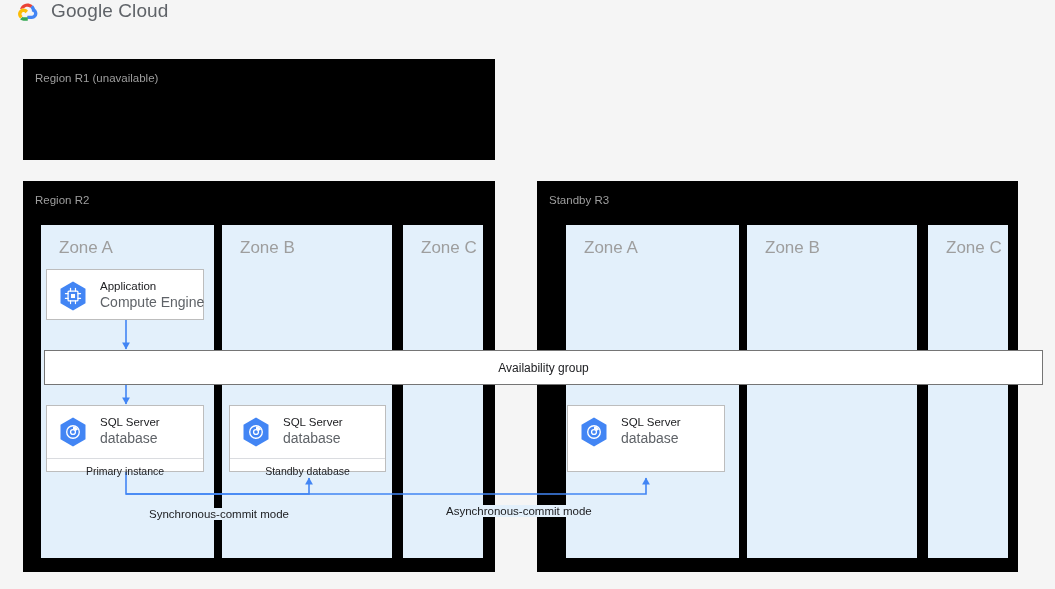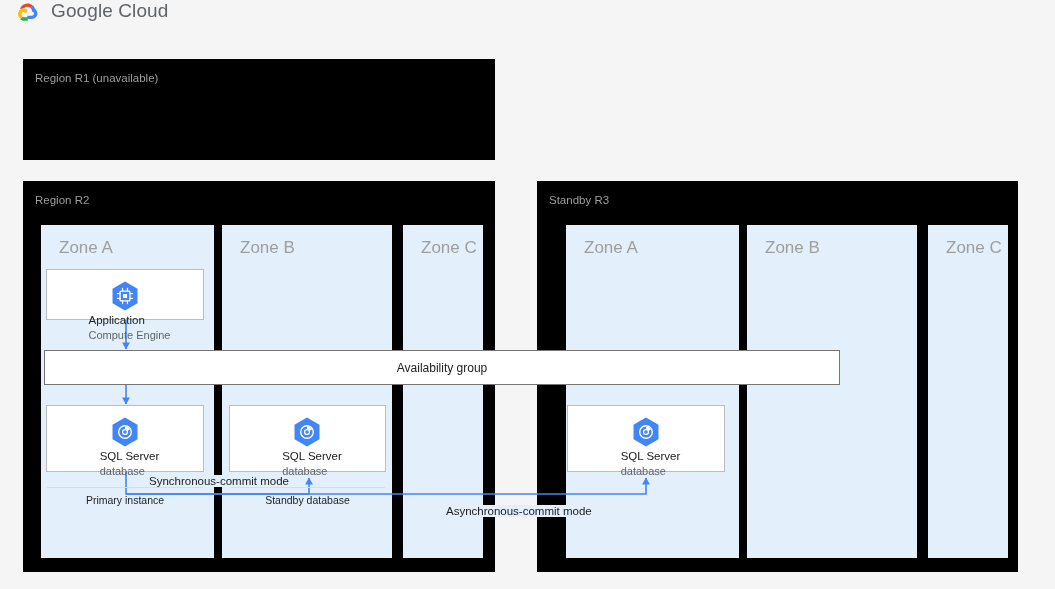--- a/index.html
+++ b/index.html
@@ -81,41 +81,40 @@
 
   
   .card {
     position: absolute;
     background: #ffffff;
     border: 1px solid #bdbdbd;
     box-sizing: border-box;
   }
   .card-main {
     display: flex;
-    align-items: center;
+    align-items: flex-start;
     padding: 9px 10px 9px 9px;
     box-sizing: border-box;
-    flex-direction: column;
   }
   .card-icon {
     width: 34px; height: 34px;
     flex: 0 0 auto;
     display: block;
   }
   .card-text {
     margin-left: 10px;
     line-height: 1.28;
   }
   .card-title {
     font-size: 11.5px;
     color: #202124;
     white-space: nowrap;
   }
   .card-sub {
-    font-size: 11px;
+    font-size: 14px;
     color: #5f6368;
     white-space: nowrap;
   }
   .card-footer {
     border-top: 1px solid #dadce0;
     text-align: center;
     font-size: 10.5px;
     color: #202124;
     padding: 6px 2px 5px 2px;
     white-space: nowrap;
@@ -123,21 +122,21 @@
 
   .card-app      { left: 46px;  top: 269px; width: 158px; height: 51px; }
   .card-primary  { left: 46px;  top: 405px; width: 158px; height: 67px; }
   .card-standby  { left: 229px; top: 405px; width: 157px; height: 67px; }
   .card-secondary{ left: 567px; top: 405px; width: 158px; height: 67px; }
 
   
   .avail-group {
     position: absolute;
     left: 44px; top: 350px;
-    width: 796px; height: 35px;
+    width: 999px; height: 35px;
     background: #ffffff;
     border: 1px solid #757575;
     box-sizing: border-box;
     display: flex;
     align-items: center;
     justify-content: center;
     font-size: 12px;
     color: #202124;
   }
 
@@ -151,21 +150,21 @@
 
   
   .conn-label {
     position: absolute;
     font-size: 11.5px;
     color: #202124;
     white-space: nowrap;
     background: #e3f0fb;
     padding: 0 4px;
   }
-  .label-sync  { left: 145px; top: 475px; }
+  .label-sync  { left: 145px; top: 508px; }
   .label-async { left: 442px; top: 505px; }
 </style>
 </head>
 <body>
 
 <div class="header">
   <svg class="gc-logo" viewBox="0 0 48 48">
     <path d="M30.6 14.2l3.1-3.1.2-1.3c-5.7-5.1-14.7-4.6-19.7 1.2-1.4 1.6-2.4 3.6-3 5.6l1.1-.2 6.2-1 .5-.5c2.7-3 7.3-3.4 10.4-.9l1.2.2z" fill="#ea4335"></path>
     <path d="M38.9 16.6c-.7-2.6-2.2-5-4.2-6.8l-4.4 4.4c1.8 1.5 2.9 3.8 2.8 6.2v.8c2.1 0 3.9 1.7 3.9 3.9s-1.7 3.8-3.9 3.8h-7.8l-.8.8v4.7l.8.7h7.8c5.6 0 10.1-4.5 10.1-10.1 0-3.4-1.7-6.6-4.3-8.4z" fill="#4285f4"></path>
     <path d="M17.6 38.1h7.8v-6.2h-7.8c-.6 0-1.1-.1-1.6-.4l-1.1.4-3.1 3.1-.3 1.1c1.8 1.3 3.9 2 6.1 2z" fill="#34a853"></path>

